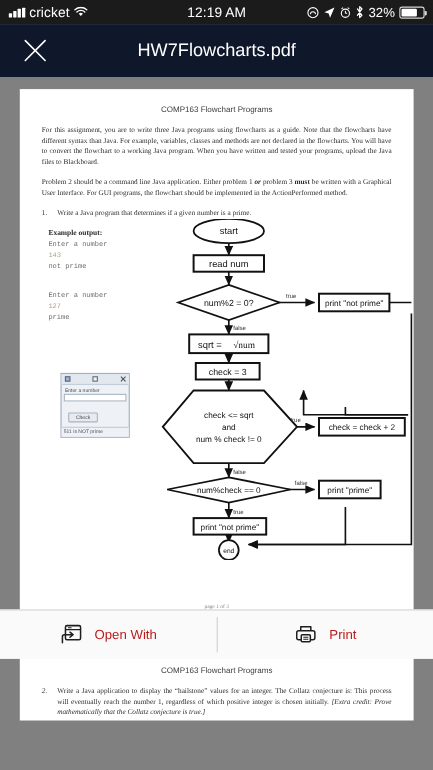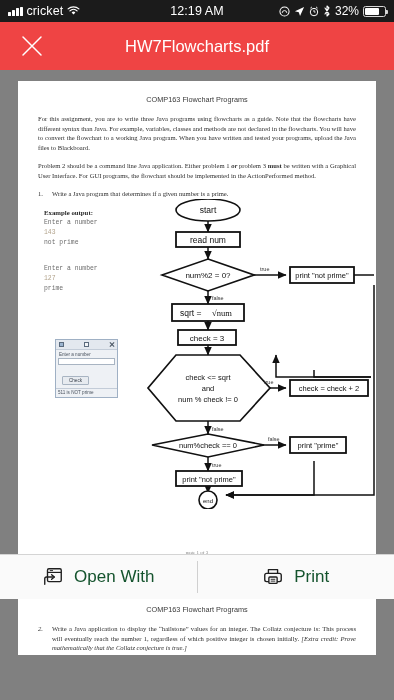--- a/index.html
+++ b/index.html
@@ -32,21 +32,21 @@
   .batt-pct { font-size: 12px; }
   .batt { width: 23px; height: 11px; border: 1px solid #d8d8d8; border-radius: 2.5px;
           position: relative; padding: 1px; }
   .batt::after { content:""; position:absolute; right:-3px; top:3.5px; width:2px; height:4px;
                  background:#d8d8d8; border-radius:0 1px 1px 0; }
   .batt span { display:block; height:100%; width:74%; background:#fff; border-radius:1px; }
 
   
   .navbar {
     position: absolute; top: 22px; left: 0; width: 394px; height: 48px;
-    background: #ef4444; display: flex; align-items: center;
+    background: #0f172a; display: flex; align-items: center;
   }
   .close-btn { width: 48px; height: 48px; margin-left: 8px;
                display: flex; align-items: center; justify-content: center; cursor: pointer; }
   .nav-title { flex: 1; text-align: center; color: #fff; font-size: 16.5px;
                margin-right: 56px; white-space: nowrap; }
 
   
   .doc-scroll {
     position: absolute; top: 70px; left: 0; width: 394px; height: 585px;
     background: #808080; overflow: hidden;
@@ -109,21 +109,21 @@
   .p2-badge { display:inline-block; margin: 8px 0 0 40px; background:#b9a6cf;
               color:#4a3a62; font-size:5px; padding:2px 8px 3px; font-family:"Liberation Sans",sans-serif; }
 
   
   .toolbar {
     position: absolute; bottom: 0; left: 0; width: 394px; height: 45px;
     background: #fafafa; border-top: 1px solid #d4d4d4;
     display: flex; align-items: center;
   }
   .tb-item { flex: 1; display: flex; align-items: center; justify-content: center;
-             gap: 10px; height: 100%; cursor: pointer; color: #14532d; font-size: 17px; }
+             gap: 10px; height: 100%; cursor: pointer; color: #b91c1c; font-size: 12px; }
   .tb-div { width: 1px; height: 32px; background: #d0d0d0; }
 </style>
 </head>
 <body>
 
 <div id="app">
 
   <div class="statusbar">
     <div class="sb-left">
       <span class="sig">

